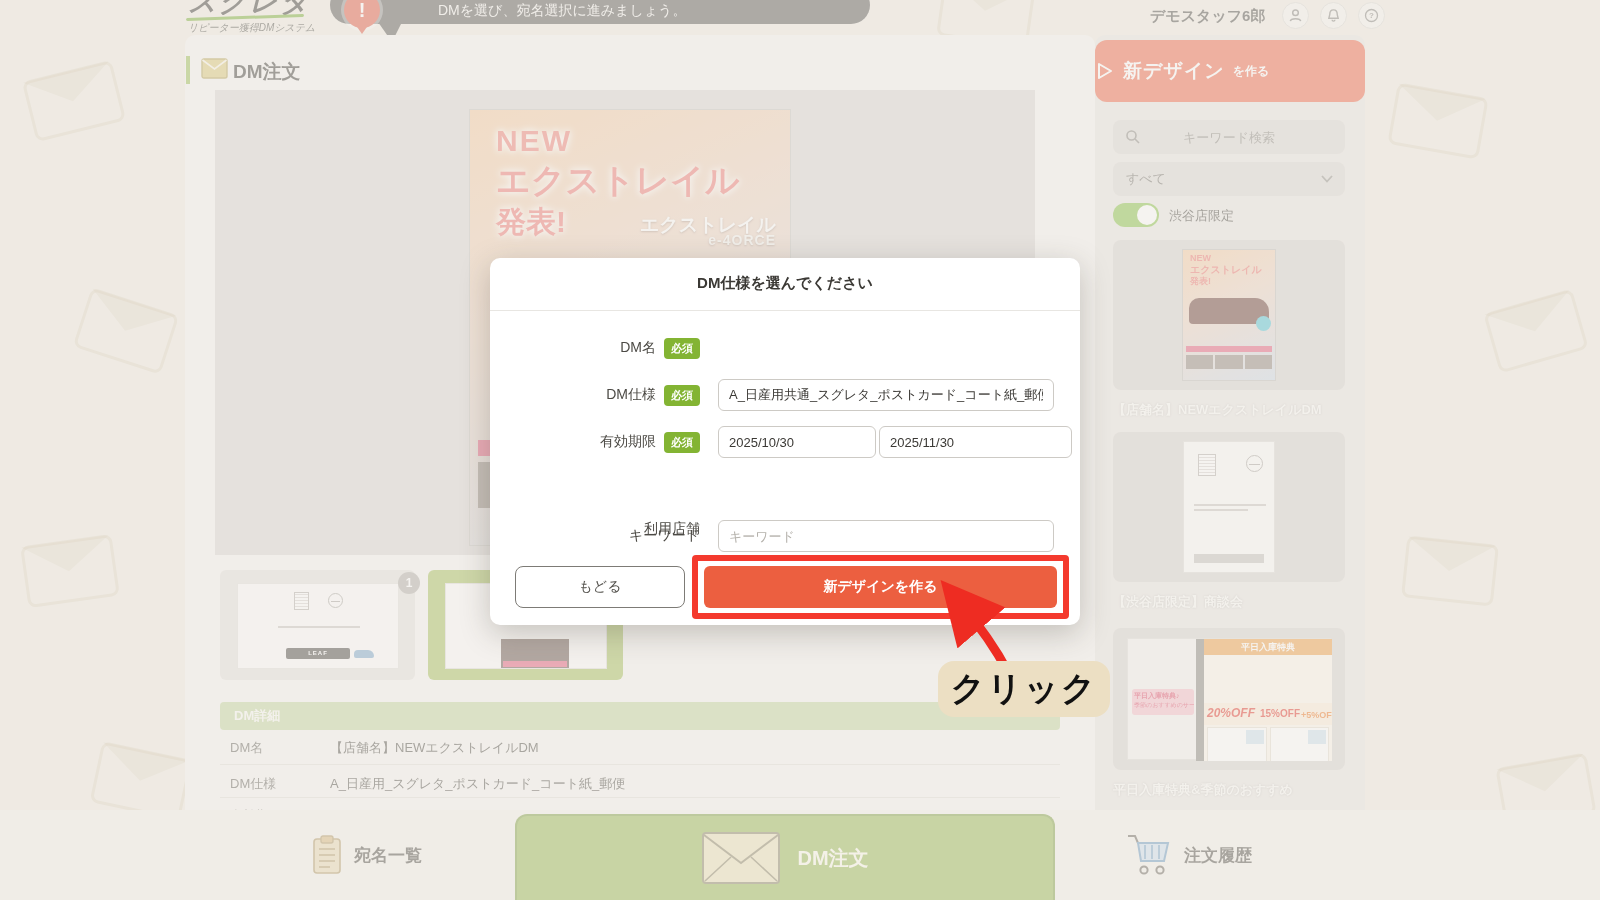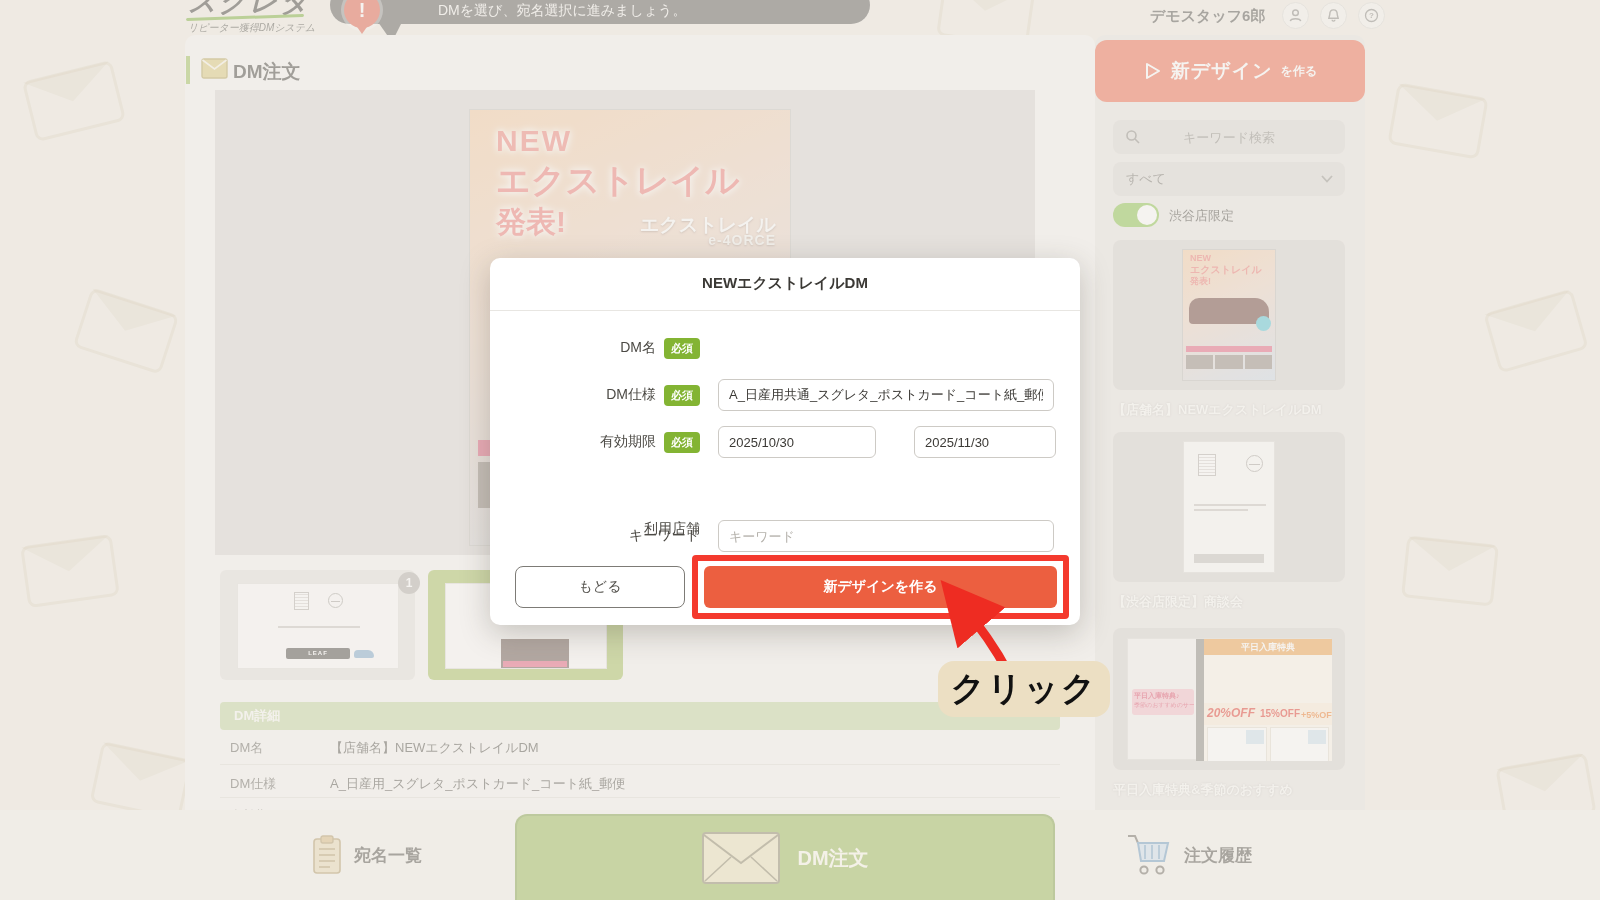--- a/index.html
+++ b/index.html
@@ -70,21 +70,21 @@
 
   
   .detail-bar { position:absolute; left:35px; top:667px; width:840px; height:28px; background:#c6d7a2; border-radius:4px; color:#fbfaf6; font-size:13px; font-weight:bold; line-height:28px; padding-left:14px; }
   .drow { position:absolute; left:35px; width:840px; height:24px; font-size:13px; }
   .drow .dl { position:absolute; left:10px; top:4px; color:#6b6963; }
   .drow .dv { position:absolute; left:110px; top:4px; color:#56544e; white-space:nowrap; }
   .dsep { position:absolute; left:35px; width:840px; border-top:1px solid #e2dfda; }
 
   
   .sidebar { position:absolute; left:1095px; top:35px; width:270px; height:775px; background:#e9e6e2; border-radius:10px 10px 0 0; overflow:hidden; }
-  .sb-btn { position:absolute; left:0; top:5px; width:270px; height:62px; background:#ef6b4e; border-radius:12px; color:#fff; display:flex; align-items:center; justify-content:center; gap:8px; cursor:pointer; }
+  .sb-btn { position:absolute; left:0; top:5px; width:270px; height:62px; background:#ef6b4e; border-radius:12px; color:#fff; display:flex; align-items:center; gap:8px; cursor:pointer; }
   .sb-btn .big { font-size:19px; font-weight:bold; letter-spacing:1px; }
   .sb-btn .small { font-size:12px; font-weight:bold; }
   .sb-search { position:absolute; left:18px; top:85px; width:232px; height:34px; background:#dcd9d4; border:none; border-radius:8px; text-align:center; font-size:13px; color:#66645e; font-family:inherit; }
   .sb-search::placeholder { color:#8d8b85; }
   .sb-search-icon { position:absolute; left:30px; top:94px; pointer-events:none; }
   .sb-select { position:absolute; left:18px; top:127px; width:232px; height:34px; background:#dcd9d4; border-radius:8px; font-size:13px; color:#77756f; line-height:34px; padding-left:13px; cursor:pointer; }
   .sb-chevron { position:absolute; right:12px; top:13px; }
   .toggle { position:absolute; left:18px; top:168px; width:46px; height:24px; background:#8bc34a; border-radius:12px; cursor:pointer; }
   .toggle::after { content:""; position:absolute; right:2px; top:2px; width:20px; height:20px; background:#fff; border-radius:50%; }
   .toggle-label { position:absolute; left:74px; top:172px; font-size:13px; color:#504e48; }
@@ -140,21 +140,21 @@
   .modal { position:absolute; left:490px; top:258px; width:590px; height:367px; background:#fff; border-radius:10px; box-shadow:0 8px 30px rgba(60,55,45,.25); z-index:50; }
   .m-title { position:absolute; left:0; top:16px; width:100%; text-align:center; font-size:15px; font-weight:bold; color:#3b3935; }
   .m-div { position:absolute; left:0; top:52px; width:100%; border-top:1px solid #e8e6e2; }
   .m-row { position:absolute; left:0; width:590px; height:32px; }
   .m-lab { position:absolute; right:380px; top:0; width:200px; height:32px; display:flex; align-items:center; justify-content:flex-end; gap:8px; }
   .m-lab .lt { font-size:14px; color:#4c4a45; white-space:nowrap; }
   .m-req { background:#83b433; color:#fff; font-size:11px; font-weight:bold; padding:3px 7px; border-radius:4px; }
   .m-input { position:absolute; left:228px; top:0; width:336px; height:32px; border:1px solid #cdcac5; border-radius:6px; padding:0 10px; font-size:13px; color:#3b3935; font-family:inherit; background:#fff; white-space:nowrap; overflow:hidden; }
   .m-input.blue { background:#dbe4f7; border-color:#bcc9e9; }
   .m-input.half { width:158px; }
-  .m-input.half2 { left:424px; width:142px; }
+  .m-input.half2 { left:389px; width:193px; }
   .m-input::placeholder { color:#b5b2ac; }
   .m-back { position:absolute; left:25px; top:308px; width:170px; height:42px; background:#fff; border:1.5px solid #7d7b76; border-radius:8px; font-size:14px; color:#55534e; font-family:inherit; cursor:pointer; }
   .m-submit { position:absolute; left:214px; top:308px; width:353px; height:42px; background:#ec5f40; border:none; border-radius:6px; font-size:14px; font-weight:bold; color:#fff; font-family:inherit; cursor:pointer; }
   .frame { position:absolute; left:692px; top:555px; width:377px; height:64px; border:6px solid #f43a2e; border-radius:4px; z-index:55; }
   .click-bubble { position:absolute; left:938px; top:661px; width:172px; height:56px; background:#ecdfc3; border-radius:16px; z-index:60; display:flex; align-items:center; justify-content:center; }
   .click-bubble span { font-size:34px; font-weight:bold; color:#111; letter-spacing:2px; }
   .arrow-svg { position:absolute; left:930px; top:580px; z-index:60; }
 </style>
 </head>
 <body>
@@ -386,21 +386,21 @@
           <circle cx="18" cy="37" r="3.6" fill="none" stroke="#6f6b63" stroke-width="2"></circle>
           <circle cx="34" cy="37" r="3.6" fill="none" stroke="#6f6b63" stroke-width="2"></circle>
         </svg>
       <span class="bnav-label">注文履歴</span>
     </div>
   </div>
 
   <div class="dim"></div>
 
   <div class="modal">
-    <div class="m-title">NEWエクストレイルDM</div>
+    <div class="m-title">DM仕様を選んでください</div>
     <div class="m-div"></div>
 
     <div class="m-row" style="top:74px;">
       <div class="m-lab">
         <span class="lt">DM名</span>
         <span class="m-req">必須</span>
       </div>
     </div>
 
     <div class="m-row" style="top:121px;">

